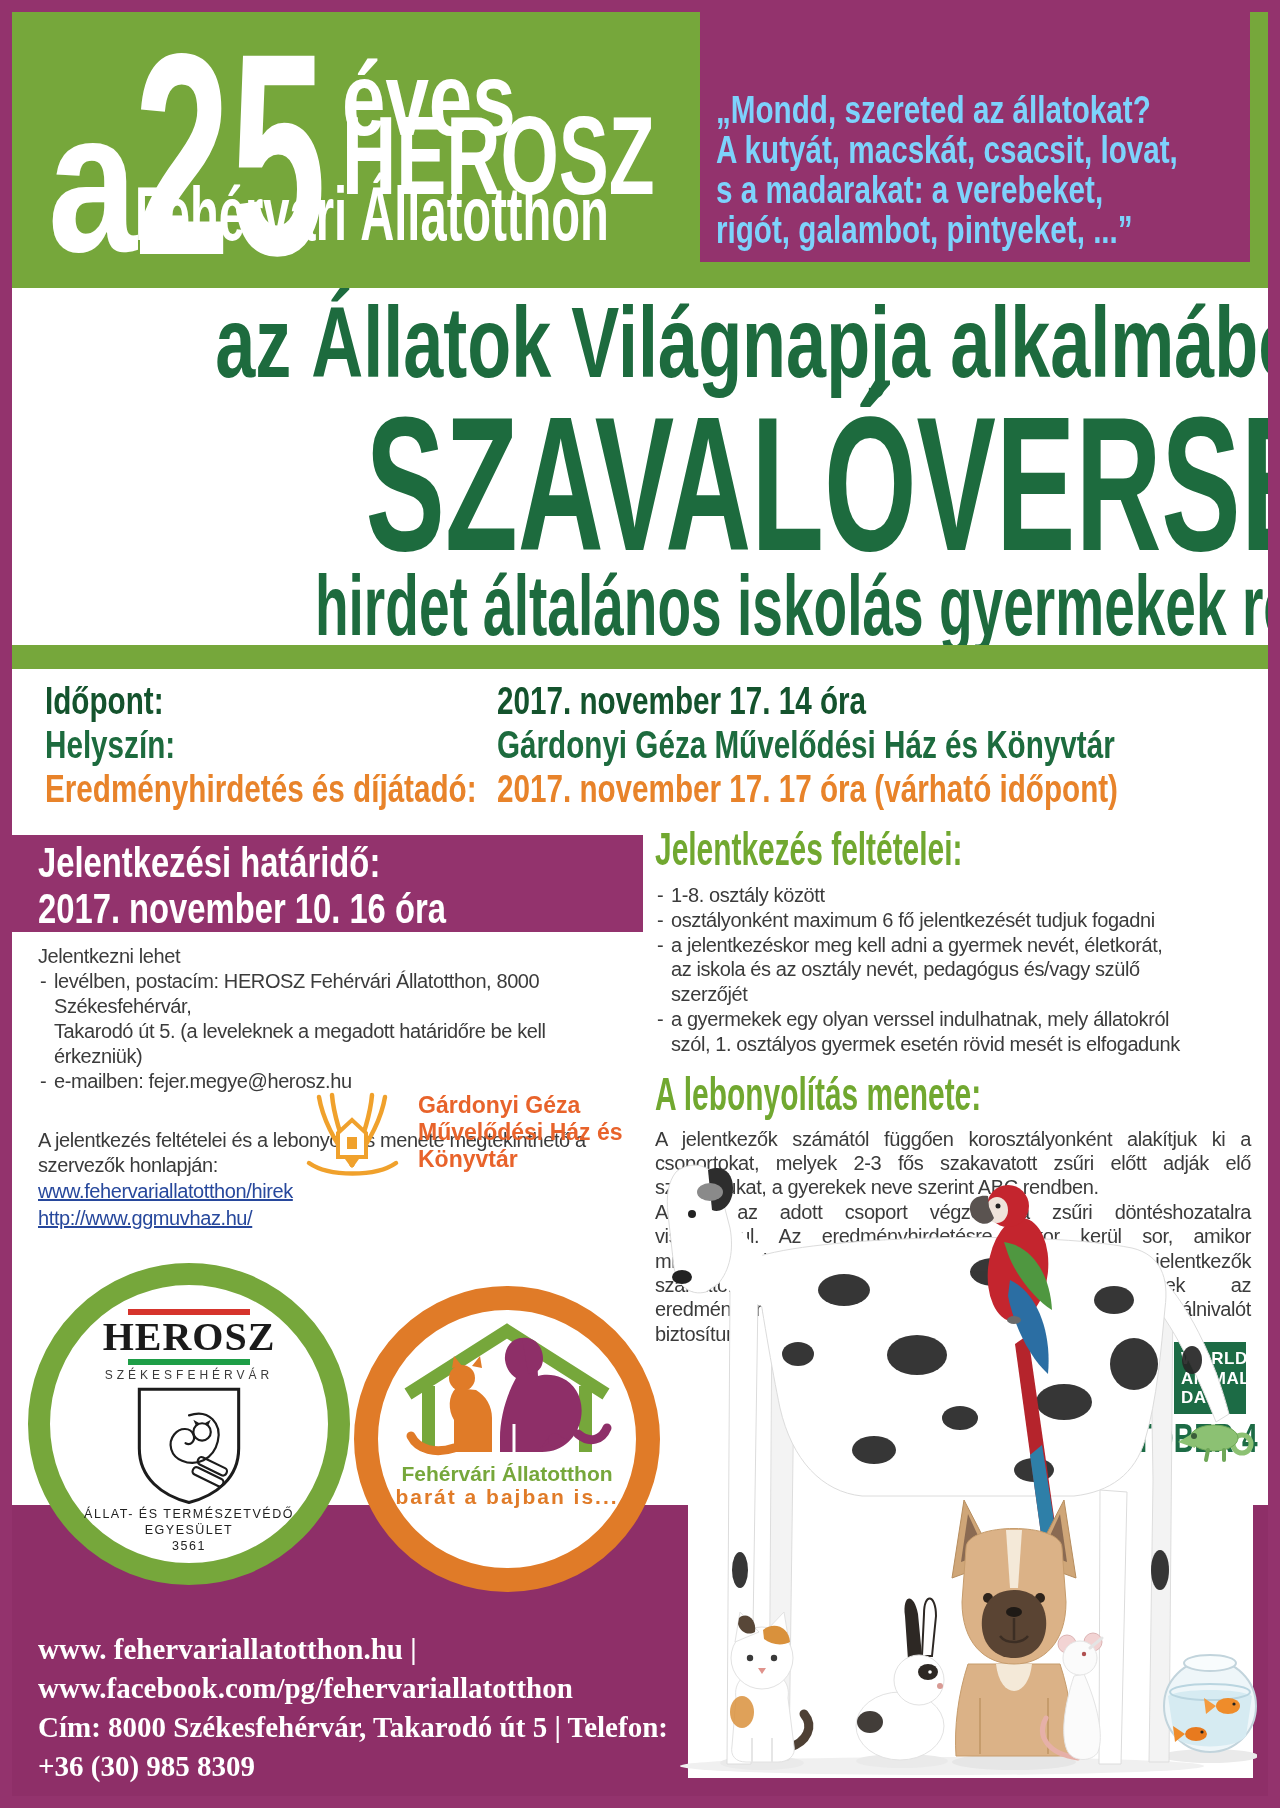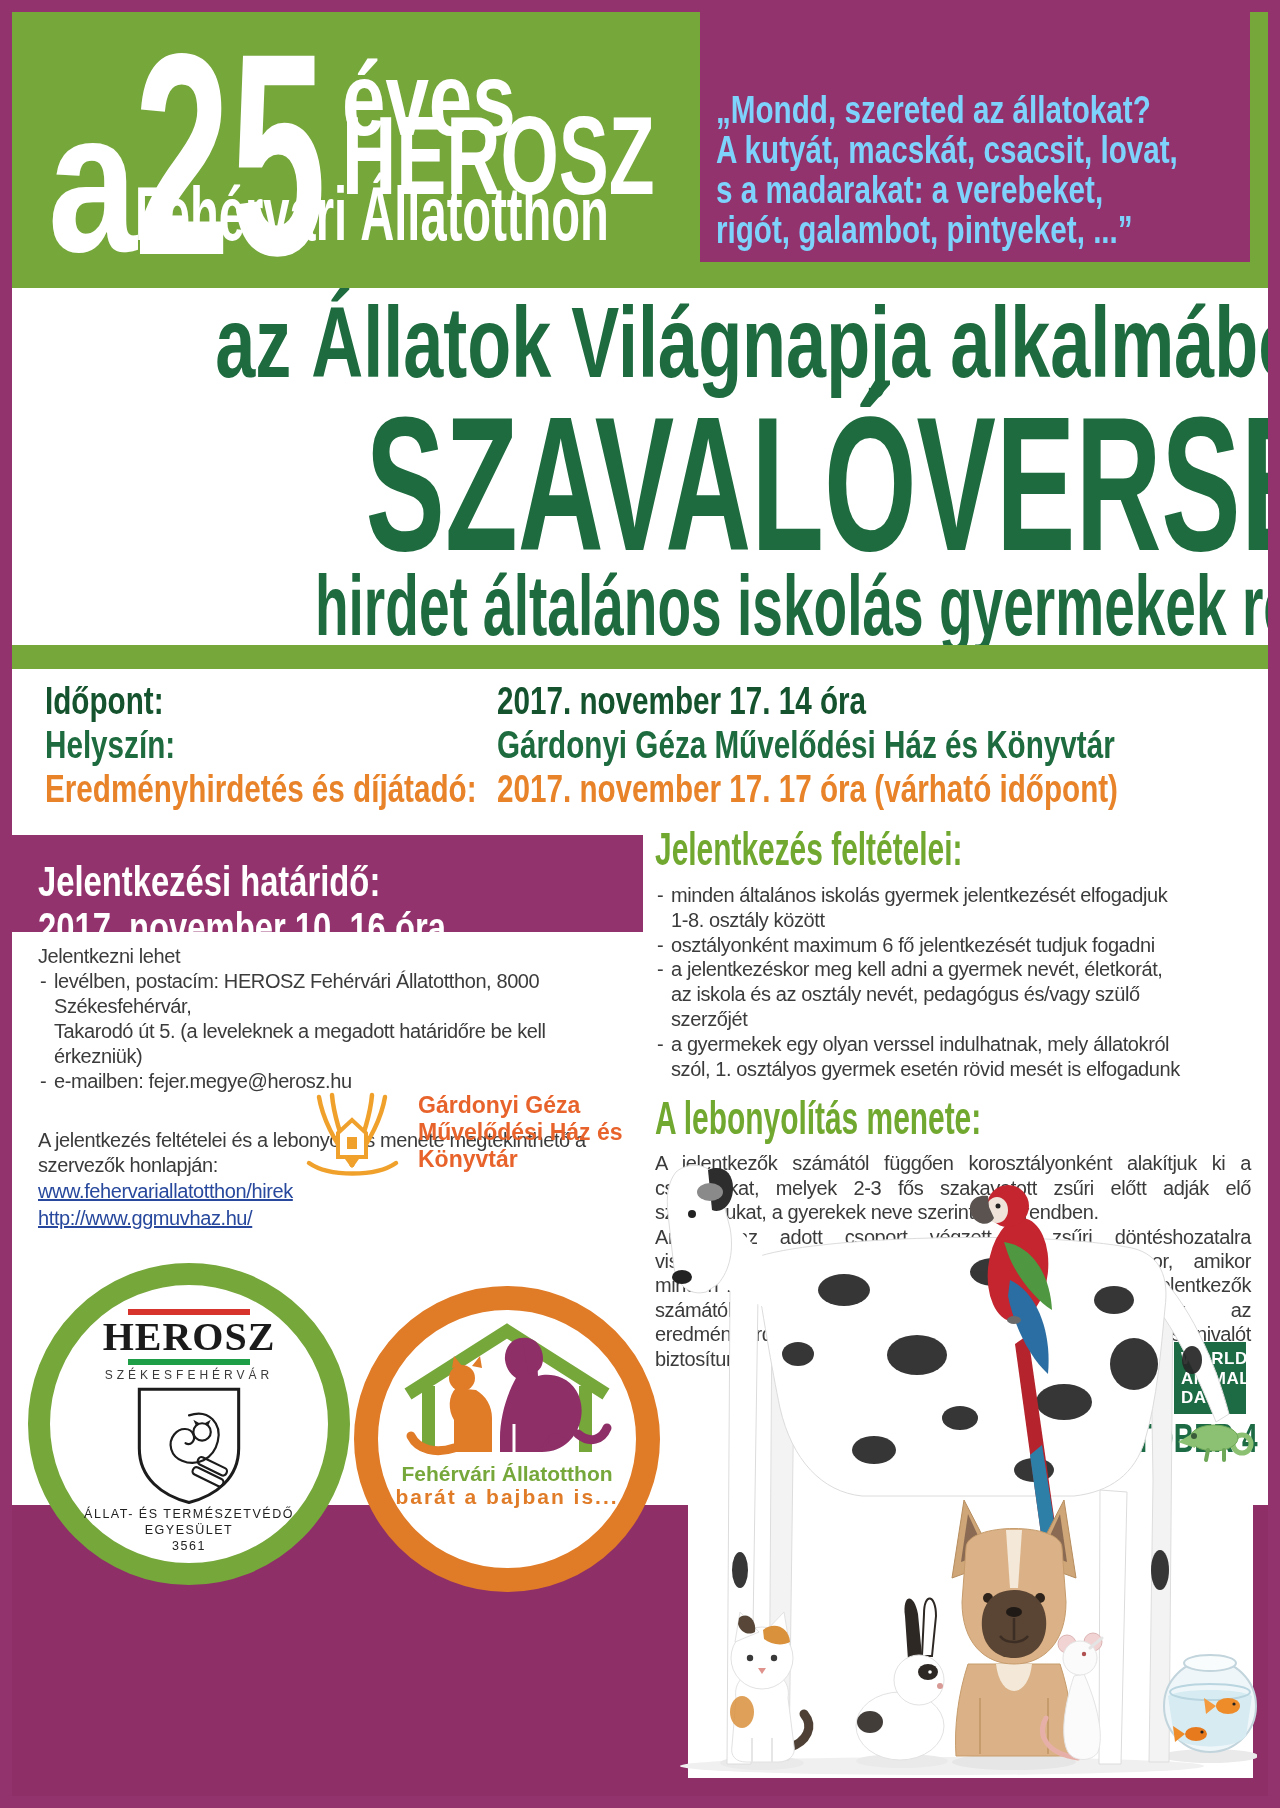--- a/index.html
+++ b/index.html
@@ -23,21 +23,21 @@
 
   
   .t{width:1280px;text-align:center;color:var(--dkgreen);font-weight:700;line-height:1}
   .divider{left:12px;top:645px;width:1256px;height:24px;background:var(--green)}
 
   
   .drow{height:44px;font-weight:700;font-size:38px;line-height:1}
   .c-purple{color:#14532d}.c-green{color:var(--dkgreen)}.c-orange{color:var(--orange)}
 
   
-  .deadline{left:12px;top:835px;width:631px;height:97px;background:var(--purple);padding:24px 0 0 26px}
+  .deadline{left:12px;top:835px;width:631px;height:97px;background:var(--purple);padding:5px 0 0 26px}
   .deadline div{color:#fff;font-weight:700;font-size:42px;line-height:46px}
 
   
   .copy{font-size:20px;line-height:25px;color:var(--bodytxt);letter-spacing:-0.4px}
   .tl{white-space:nowrap}
   .bull{position:relative;padding-left:16px}
   .bull::before{content:"-";position:absolute;left:2px;top:0}
   .jl{text-align:justify;text-align-last:justify}
   .ll{text-align:left}
   a.lnk{color:var(--blue);text-decoration:underline;font-weight:400;cursor:pointer}
@@ -141,21 +141,20 @@
   <div class="ab gard-txt" style="left:418px;top:1092px">
     <div>Gárdonyi Géza</div>
     <div>Művelődési Ház és</div>
     <div>Könyvtár</div>
   </div>
 
   <div class="ab" style="left:655px;top:826px;width:596px">
     <div class="limehead"><span class="cond" style="transform:scaleX(.65)">Jelentkezés feltételei:</span></div>
     <div class="copy" style="margin-top:11px;line-height:24.8px">
       <div class="bull">
-        <div class="tl">minden általános iskolás gyermek jelentkezését elfogadjuk</div>
         <div class="tl">1-8. osztály között</div>
       </div>
       <div class="bull">
         <div class="tl">osztályonként maximum 6 fő jelentkezését tudjuk fogadni</div>
       </div>
       <div class="bull">
         <div class="tl">a jelentkezéskor meg kell adni a gyermek nevét, életkorát,</div>
         <div class="tl">az iskola és az osztály nevét, pedagógus és/vagy szülő</div>
         <div class="tl">szerzőjét</div>
       </div>
@@ -361,15 +360,21 @@
       <g>
         <circle cx="163" cy="118" r="7" fill="#8e2f68"></circle>
         <path d="M169,115 L177,118 L169,121 Z" fill="#8e2f68"></path>
         <path d="M157,121 L148,127 L156,116 Z" fill="#8e2f68"></path>
       </g>
     </svg>
     <div class="sh1">Fehérvári Állatotthon</div>
     <div class="sh2">barát a bajban is...</div>
   </div>
 
+  <div class="ab ftxt">
+    <div>www. fehervariallatotthon.hu |</div>
+    <div>www.facebook.com/pg/fehervariallatotthon</div>
+    <div>Cím: 8000 Székesfehérvár, Takarodó út 5 | Telefon:</div>
+    <div>+36 (30) 985 8309</div>
+  </div>
 
   <div class="frame"></div>
 </div>
 
 </body></html>

